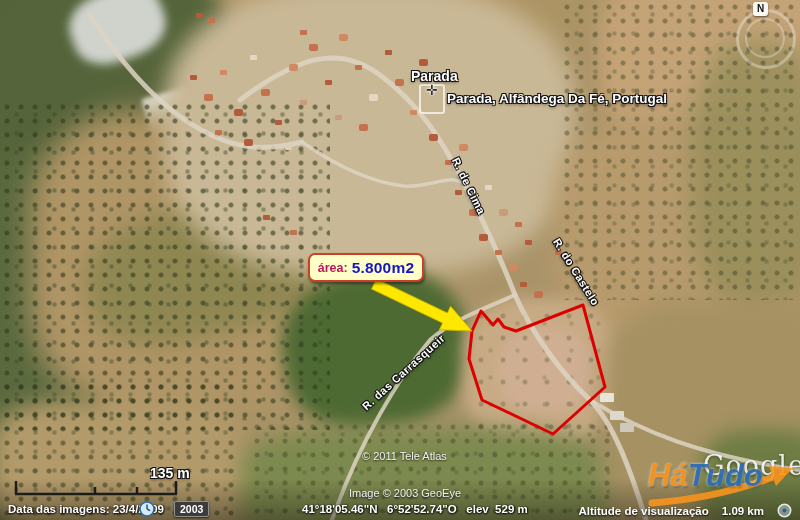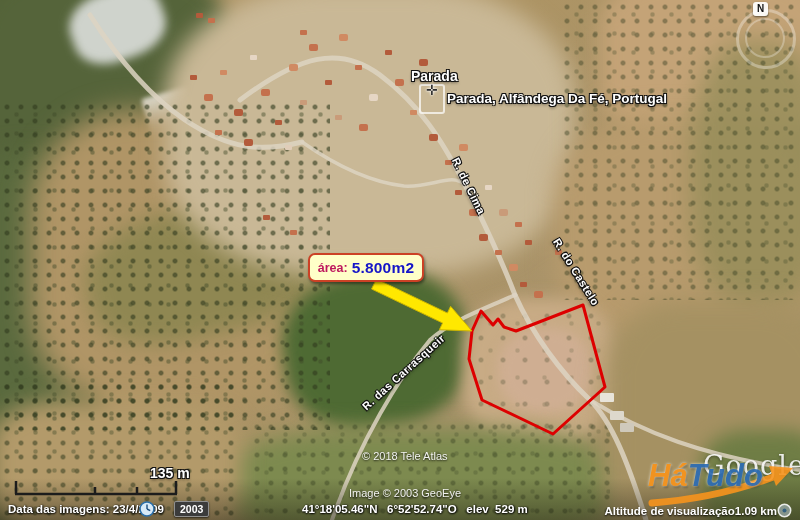--- a/index.html
+++ b/index.html
@@ -63,21 +63,21 @@
   .glogo{position:absolute;left:703px;top:450px;font-family:"DejaVu Serif",serif;
     font-size:27px;color:rgba(255,255,255,.88);letter-spacing:1px;
     text-shadow:0 1px 3px rgba(0,0,0,.5);}
   .wmark{position:absolute;left:648px;top:458px;font-size:31px;font-weight:bold;
     font-style:italic;letter-spacing:0;opacity:.93;white-space:nowrap;}
   .wmark .w1{text-shadow:0 0 3px rgba(255,255,255,.8),1px 2px 2px rgba(0,0,0,.35);}
   .wmark .w2{text-shadow:0 0 3px rgba(255,255,255,.8),1px 2px 2px rgba(0,0,0,.35);}
   .yearbox{position:absolute;left:174px;top:501px;background:#3b3b3b;border:1px solid #8f8f8f;
     color:#fff;font-size:10.5px;font-weight:bold;padding:1px 5px;border-radius:2px;
     box-shadow:0 1px 2px rgba(0,0,0,.6);}
-  .altgroup{position:absolute;right:8px;top:503px;display:flex;align-items:center;}
+  .altgroup{position:absolute;right:8px;top:503px;display:flex;align-items:center;gap:13px;}
   .altgroup span{color:#fff;font-size:11.5px;font-weight:bold;
     text-shadow:0 1px 2px rgba(0,0,0,.95);}
   .scalelabel{position:absolute;left:150px;top:465px;font-size:14px;}
   .bottomfade{position:absolute;left:0;top:478px;width:800px;height:42px;
     background:linear-gradient(rgba(20,18,8,0),rgba(20,18,8,.42));pointer-events:none;}
 </style>
 </head>
 <body>
 
 <div class="stage">
@@ -141,21 +141,21 @@
   <div class="street otext" style="left:538px;top:266px;transform:rotate(58deg);">R. do Castelo</div>
   <div class="street otext" style="left:350px;top:366px;transform:rotate(-42deg);">R. das Carrasqueir</div>
 
   <div class="compass">
     <div class="inner"></div>
   </div>
   <div class="nbadge">N</div>
 
   <div class="bottomfade"></div>
 
-  <div class="cptext" style="left:362px;top:450px;">© 2018 Tele Atlas</div>
+  <div class="cptext" style="left:362px;top:450px;">© 2011 Tele Atlas</div>
   <div class="cptext" style="left:349px;top:487px;">Image © 2003 GeoEye</div>
 
   <div class="glogo">Google</div>
 
   <svg class="overlay" width="800" height="520" viewBox="0 0 800 520" style="opacity:.9;">
     <path d="M652,503 Q718,498 776,476" fill="none" stroke="#f7941d" stroke-width="7" stroke-linecap="round"></path>
     <polygon points="793,468 769,466 776,486" fill="#f7941d"></polygon>
   </svg>
   <div class="wmark">
     <span class="w1" style="color:#f7941d;">Há</span><span class="w2" style="color:#2e6db4;">Tudo</span>

